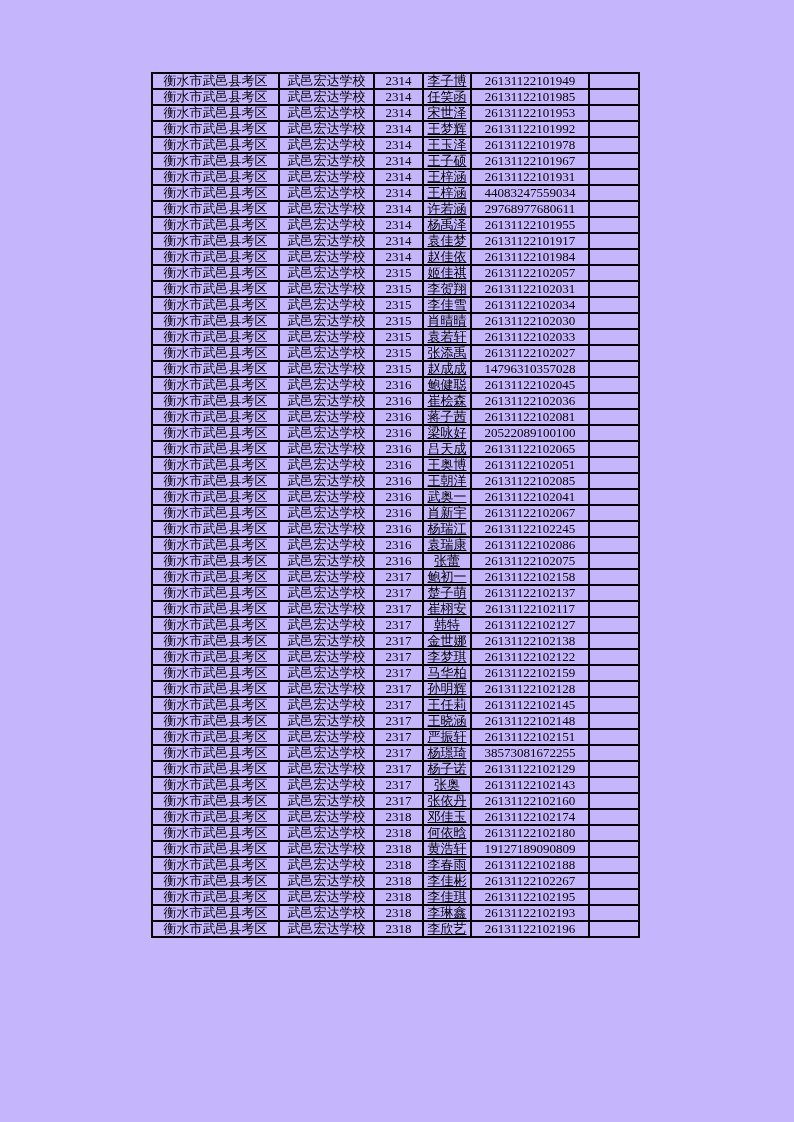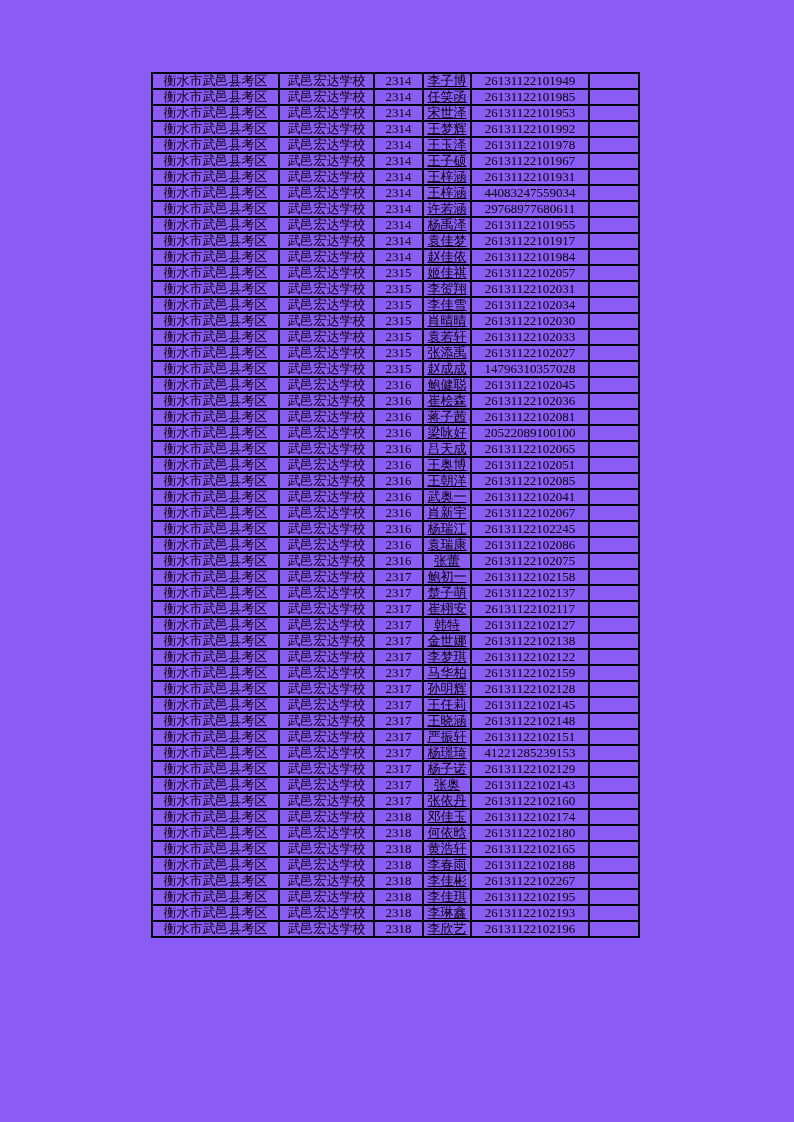--- a/index.html
+++ b/index.html
@@ -11,21 +11,21 @@
     width: 794px;
     height: 1122px;
     position: relative;
     font-family: "Liberation Serif", "DejaVu Serif", serif;
     color: #000000;
   }
   .page {
     position: absolute;
     left: 0; top: 0;
     width: 794px; height: 1122px;
-    background: #8b5cf6;
+    background: #c4b5fd;
     overflow: hidden;
   }
   table.roster {
     position: absolute;
     left: 151px;
     top: 72px;
     border-collapse: collapse;
     table-layout: fixed;
     width: 487px;
   }
@@ -396,21 +396,21 @@
           <td class="room-cell">2317</td>
           <td class="name-cell">严振轩</td>
           <td class="exam-id-cell">26131122102151</td>
           <td class="blank-cell"></td>
         </tr>
         <tr>
           <td class="district-cell">衡水市武邑县考区</td>
           <td class="school-cell">武邑宏达学校</td>
           <td class="room-cell">2317</td>
           <td class="name-cell">杨璟琦</td>
-          <td class="exam-id-cell">41221285239153</td>
+          <td class="exam-id-cell">38573081672255</td>
           <td class="blank-cell"></td>
         </tr>
         <tr>
           <td class="district-cell">衡水市武邑县考区</td>
           <td class="school-cell">武邑宏达学校</td>
           <td class="room-cell">2317</td>
           <td class="name-cell">杨子诺</td>
           <td class="exam-id-cell">26131122102129</td>
           <td class="blank-cell"></td>
         </tr>
@@ -444,21 +444,21 @@
           <td class="room-cell">2318</td>
           <td class="name-cell">何依晗</td>
           <td class="exam-id-cell">26131122102180</td>
           <td class="blank-cell"></td>
         </tr>
         <tr>
           <td class="district-cell">衡水市武邑县考区</td>
           <td class="school-cell">武邑宏达学校</td>
           <td class="room-cell">2318</td>
           <td class="name-cell">黄浩轩</td>
-          <td class="exam-id-cell">26131122102165</td>
+          <td class="exam-id-cell">19127189090809</td>
           <td class="blank-cell"></td>
         </tr>
         <tr>
           <td class="district-cell">衡水市武邑县考区</td>
           <td class="school-cell">武邑宏达学校</td>
           <td class="room-cell">2318</td>
           <td class="name-cell">李春雨</td>
           <td class="exam-id-cell">26131122102188</td>
           <td class="blank-cell"></td>
         </tr>

